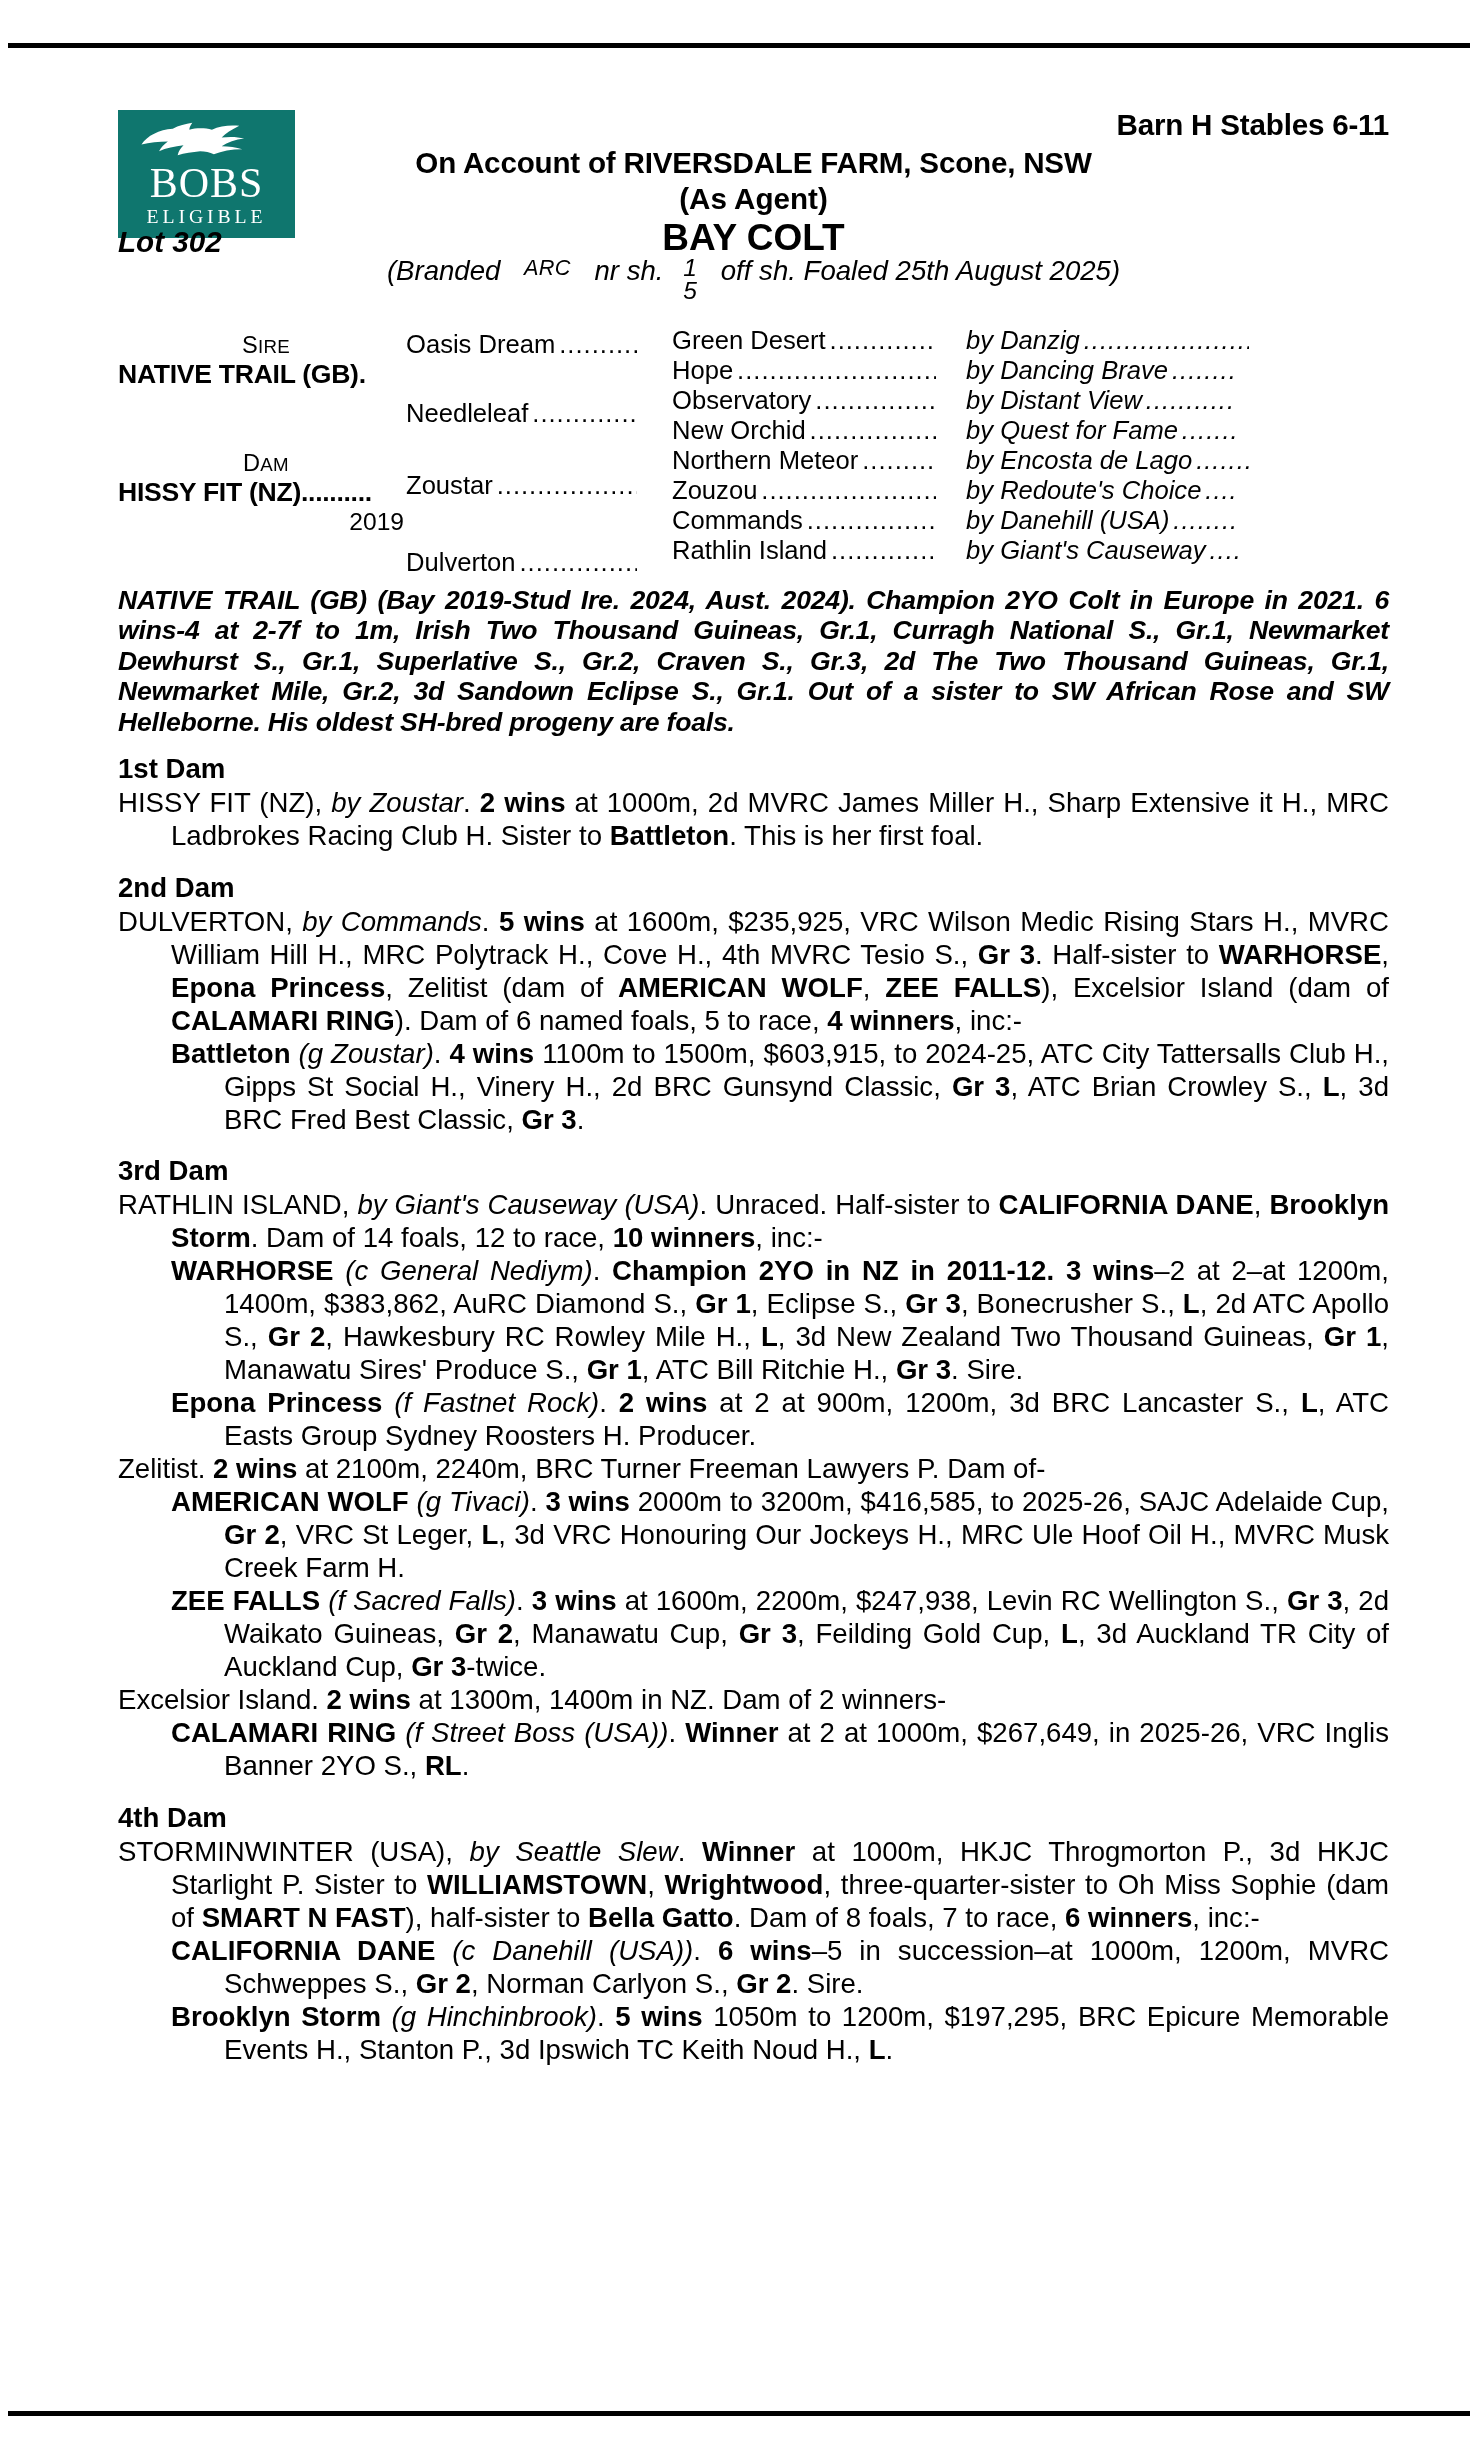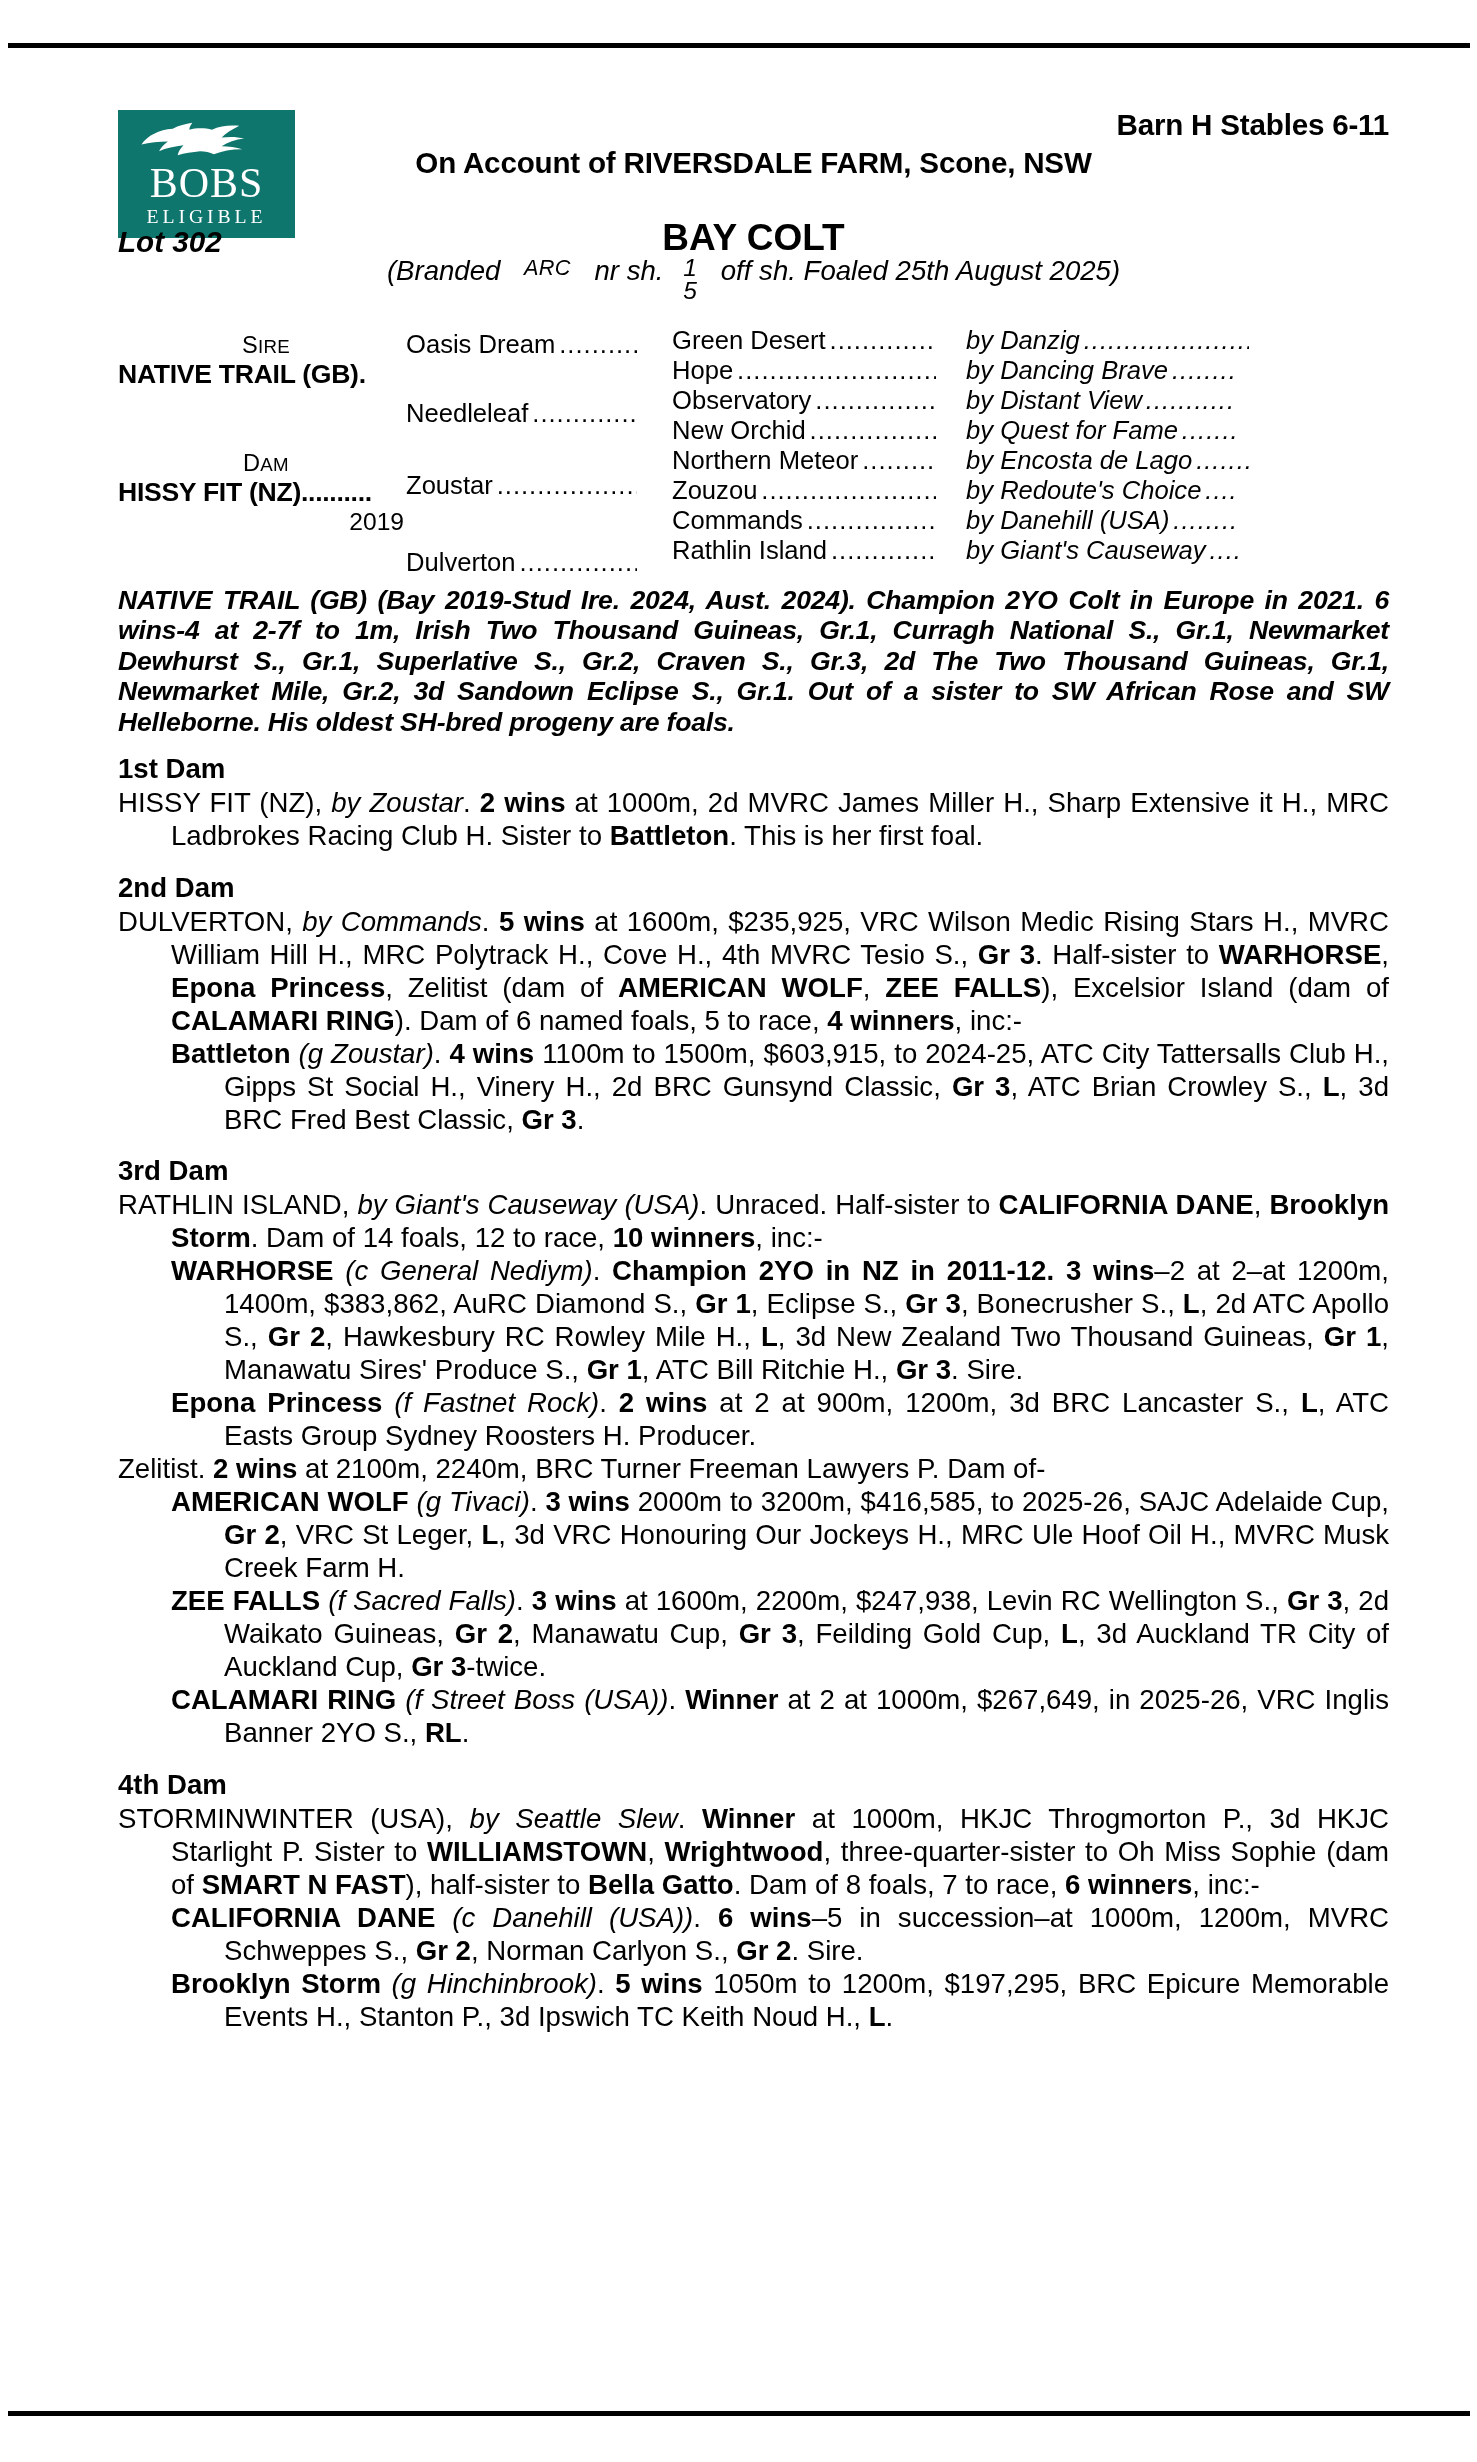--- a/index.html
+++ b/index.html
@@ -279,20 +279,21 @@
         <svg class="horse" viewBox="0 0 150 46">
           <path fill="#ffffff" d="M8 28 C14 19 26 13 40 12 C46 9 53 7 60 6 C58 9 57 11 57 13 C64 11 73 11 80 13 C88 9 99 8 108 9 C100 13 94 17 90 21 C97 20 106 20 113 22 C104 23 96 26 90 30 C97 30 105 31 111 33 C100 33 90 35 82 38 C78 36 73 35 68 35 C60 36 52 37 45 39 C46 35 48 32 51 29 C42 30 33 32 26 35 C28 31 31 28 35 25 C26 25 16 26 8 28 Z"></path>
           <path fill="#ffffff" d="M52 16 C56 16 59 18 60 20 C56 20 53 19 51 18 Z"></path>
         </svg>
         <div class="bobs-word">BOBS</div>
         <div class="elig-word">ELIGIBLE</div>
       </div>
 
       <div class="barn">Barn H Stables 6-11</div>
       <div class="acct">On Account of RIVERSDALE FARM, Scone, NSW</div>
+      <div class="agent">(As Agent)</div>
       <div class="lot">Lot 302</div>
       <div class="colt-title">BAY COLT</div>
     </div>
 
     <div class="branded">
       <span class="bline">
         <span>(Branded</span>
         <span>&nbsp;</span>
         <span class="sc">ARC</span>
         <span>&nbsp;</span>
@@ -418,20 +419,21 @@
         <div class="dam-head">2nd Dam</div>
         <p class="blk">DULVERTON, <i>by Commands</i>. <b>5 wins</b> at 1600m, $235,925, VRC Wilson Medic Rising Stars H., MVRC William Hill H., MRC Polytrack H., Cove H., 4th MVRC Tesio S., <b>Gr 3</b>. Half-sister to <b>WARHORSE</b>, <b>Epona Princess</b>, Zelitist (dam of <b>AMERICAN WOLF</b>, <b>ZEE FALLS</b>), Excelsior Island (dam of <b>CALAMARI RING</b>). Dam of 6 named foals, 5 to race, <b>4 winners</b>, inc:-</p>
         <p class="blk lvl2"><b>Battleton</b> <i>(g Zoustar)</i>. <b>4 wins</b> 1100m to 1500m, $603,915, to 2024-25, ATC City Tattersalls Club H., Gipps St Social H., Vinery H., 2d BRC Gunsynd Classic, <b>Gr 3</b>, ATC Brian Crowley S., <b>L</b>, 3d BRC Fred Best Classic, <b>Gr 3</b>.</p>
         <div class="dam-head">3rd Dam</div>
         <p class="blk">RATHLIN ISLAND, <i>by Giant's Causeway (USA)</i>. Unraced. Half-sister to <b>CALIFORNIA DANE</b>, <b>Brooklyn Storm</b>. Dam of 14 foals, 12 to race, <b>10 winners</b>, inc:-</p>
         <p class="blk lvl2"><b>WARHORSE</b> <i>(c General Nediym)</i>. <b>Champion 2YO in NZ in 2011-12. 3 wins</b>–2 at 2–at 1200m, 1400m, $383,862, AuRC Diamond S., <b>Gr 1</b>, Eclipse S., <b>Gr 3</b>, Bonecrusher S., <b>L</b>, 2d ATC Apollo S., <b>Gr 2</b>, Hawkesbury RC Rowley Mile H., <b>L</b>, 3d New Zealand Two Thousand Guineas, <b>Gr 1</b>, Manawatu Sires' Produce S., <b>Gr 1</b>, ATC Bill Ritchie H., <b>Gr 3</b>. Sire.</p>
         <p class="blk lvl2"><b>Epona Princess</b> <i>(f Fastnet Rock)</i>. <b>2 wins</b> at 2 at 900m, 1200m, 3d BRC Lancaster S., <b>L</b>, ATC Easts Group Sydney Roosters H. Producer.</p>
         <p class="blk">Zelitist. <b>2 wins</b> at 2100m, 2240m, BRC Turner Freeman Lawyers P. Dam of-</p>
         <p class="blk lvl2"><b>AMERICAN WOLF</b> <i>(g Tivaci)</i>. <b>3 wins</b> 2000m to 3200m, $416,585, to 2025-26, SAJC Adelaide Cup, <b>Gr 2</b>, VRC St Leger, <b>L</b>, 3d VRC Honouring Our Jockeys H., MRC Ule Hoof Oil H., MVRC Musk Creek Farm H.</p>
         <p class="blk lvl2"><b>ZEE FALLS</b> <i>(f Sacred Falls)</i>. <b>3 wins</b> at 1600m, 2200m, $247,938, Levin RC Wellington S., <b>Gr 3</b>, 2d Waikato Guineas, <b>Gr 2</b>, Manawatu Cup, <b>Gr 3</b>, Feilding Gold Cup, <b>L</b>, 3d Auckland TR City of Auckland Cup, <b>Gr 3</b>-twice.</p>
+        <p class="blk">Excelsior Island. <b>2 wins</b> at 1300m, 1400m in NZ. Dam of 2 winners-</p>
         <p class="blk lvl2"><b>CALAMARI RING</b> <i>(f Street Boss (USA))</i>. <b>Winner</b> at 2 at 1000m, $267,649, in 2025-26, VRC Inglis Banner 2YO S., <b>RL</b>.</p>
         <div class="dam-head">4th Dam</div>
         <p class="blk">STORMINWINTER (USA), <i>by Seattle Slew</i>. <b>Winner</b> at 1000m, HKJC Throgmorton P., 3d HKJC Starlight P. Sister to <b>WILLIAMSTOWN</b>, <b>Wrightwood</b>, three-quarter-sister to Oh Miss Sophie (dam of <b>SMART N FAST</b>), half-sister to <b>Bella Gatto</b>. Dam of 8 foals, 7 to race, <b>6 winners</b>, inc:-</p>
         <p class="blk lvl2"><b>CALIFORNIA DANE</b> <i>(c Danehill (USA))</i>. <b>6 wins</b>–5 in succession–at 1000m, 1200m, MVRC Schweppes S., <b>Gr 2</b>, Norman Carlyon S., <b>Gr 2</b>. Sire.</p>
         <p class="blk lvl2"><b>Brooklyn Storm</b> <i>(g Hinchinbrook)</i>. <b>5 wins</b> 1050m to 1200m, $197,295, BRC Epicure Memorable Events H., Stanton P., 3d Ipswich TC Keith Noud H., <b>L</b>.</p>
       </div>
 
   </div>
 </div>
 

